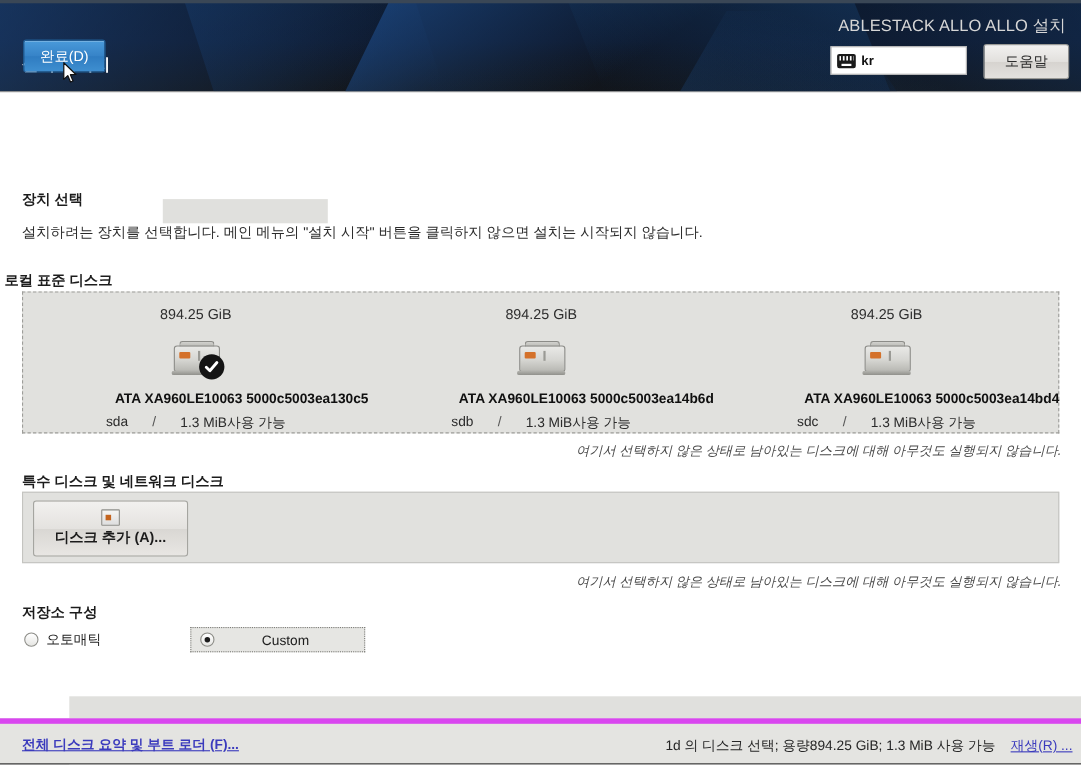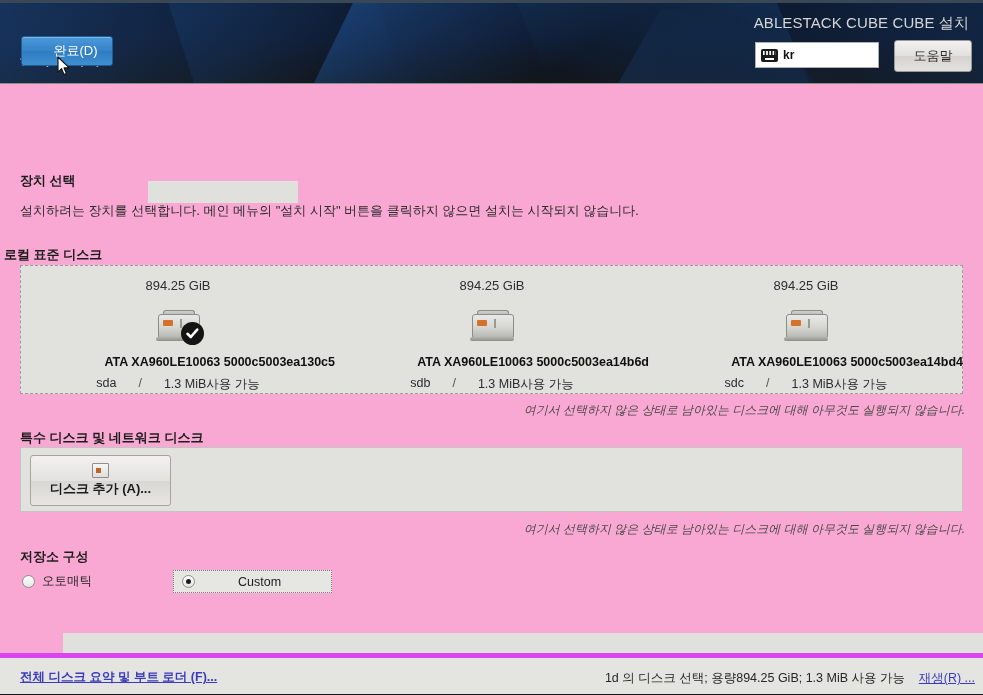--- a/index.html
+++ b/index.html
@@ -79,21 +79,20 @@
     left: 21px; top: 36px;
     width: 73px; height: 28px;
     background: linear-gradient(to bottom, #4a9ada 0%, #3784c8 48%, #2f7cc1 52%, #3f8fd0 100%);
     border: 1px solid #1f5c94;
     border-radius: 3px;
     color: #ffffff;
     font-size: 13px;
     display: flex; align-items: center; justify-content: center;
     box-shadow: inset 0 1px 0 rgba(255,255,255,.3);
     cursor: pointer;
-    padding-left: 17px;
   }
   #product-title {
     position: absolute;
     right: 14px; top: 14px;
     color: #d6d6d6;
     font-size: 15px;
     letter-spacing: .1px;
   }
   #kb-indicator {
     position: absolute;
@@ -137,21 +136,21 @@
     color: #2b2b2b;
     font-size: 13px;
     display: flex; align-items: center; justify-content: center;
     cursor: pointer;
   }
 
   
   #content {
     position: relative;
     height: 612px;
-    background: #f9a8d4;
+    background: #ffffff;
   }
   .band {
     position: absolute; left: 63px; right: 0; height: 38px;
     background: #e0e0dd;
     pointer-events: none;
   }
   .band.b1 { top: 549px; }
   .band.b2 { top: 607px; }
   .band.b3 { top: 97px; left: 148px; right: auto; width: 150px; height: 22px; }
 
@@ -396,21 +395,21 @@
     <div class="hdr-shape s3"></div>
     <div class="hdr-shape s4"></div>
     <div id="hdr-topline"></div>
 
     <div id="page-title">설치 목적지</div>
 
     <div id="done-button">
       <span>완료(D)</span>
     </div>
 
-    <div id="product-title">ABLESTACK CUBE CUBE 설치</div>
+    <div id="product-title">ABLESTACK ALLO ALLO 설치</div>
 
     <div id="kb-indicator">
       <span class="kb-glyph"></span>
       <span id="kb-label">kr</span>
     </div>
 
     <div id="help-button">
       <span>도움말</span>
     </div>
   </div>

